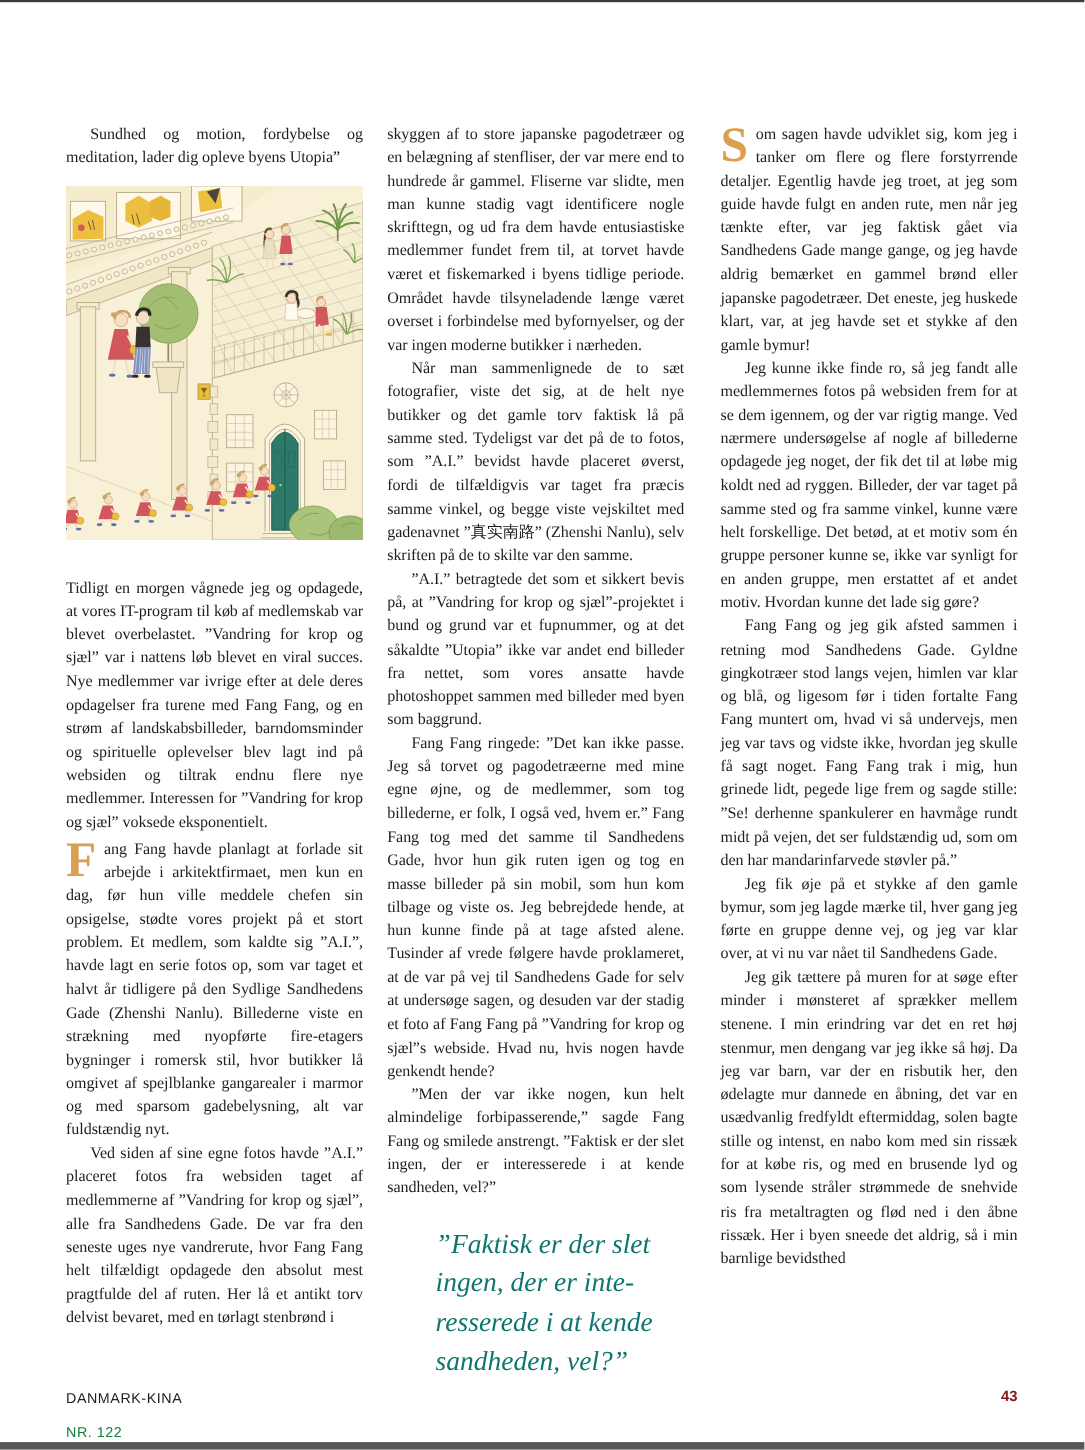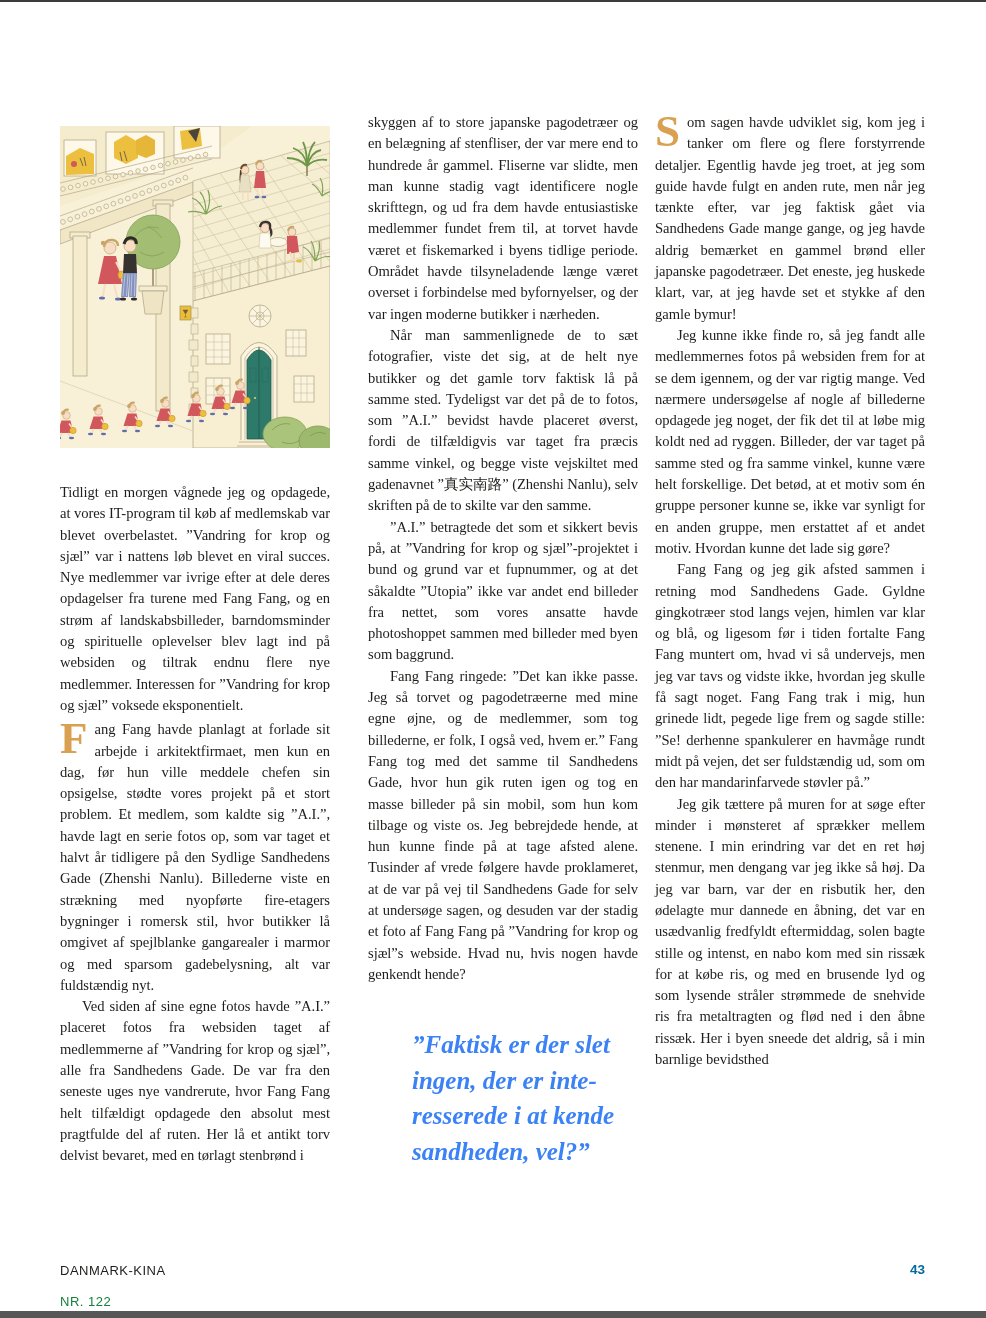--- a/index.html
+++ b/index.html
@@ -4,45 +4,46 @@
 <style>
   html,body{margin:0;padding:0;background:#ffffff;}
   body{width:986px;height:1318px;position:relative;overflow:hidden;
        font-family:"Liberation Serif",serif;color:#1d1d1b;}
   .page{position:absolute;inset:0;background:#ffffff;}
   .edge-top{position:absolute;top:0;left:0;right:0;height:2px;background:#3c3c3c;}
   .edge-bottom{position:absolute;bottom:0;left:0;right:0;height:7px;background:#575757;}
   .col{position:absolute;top:112px;width:270px;font-size:14.6px;line-height:21.3px;
        text-align:justify;letter-spacing:-0.05px;}
   .col-left{left:60px;}
-  .col-middle{left:368px;}
+  .col-middle{left:352px;}
   .col-right{left:655px;}
   .para{margin:0;}
   .indent{text-indent:22px;}
   .dropcap-para{margin-top:3px;}
   .dropcap{float:left;font-size:45px;line-height:37px;height:40px;padding:1px 7px 0 0;
            color:#d8a050;font-weight:bold;}
   .illustration{width:270px;height:322px;margin:14px 0 34px 0;}
   .illustration svg{display:block;}
-  .pull-quote{margin:42px 0 0 44px;font-size:25px;line-height:35.5px;font-weight:bold;
-              font-style:italic;color:#3b82f6;white-space:pre-line;text-align:left;
+  .pull-quote{margin:22px 0 0 44px;font-size:25px;line-height:35.5px;font-weight:normal;
+              font-style:italic;color:#0f766e;white-space:pre-line;text-align:left;
               letter-spacing:0;}
   .footer{position:absolute;left:60px;top:1263px;display:flex;gap:16px;align-items:baseline;
           font-family:"Liberation Sans",sans-serif;font-size:13px;letter-spacing:.5px;color:#1d1d1b;flex-direction:column;}
   .footer .issue{color:#15803d;}
   .page-number{position:absolute;right:61px;top:1262px;font-family:"Liberation Sans",sans-serif;
-               font-size:13.5px;font-weight:bold;color:#0369a1;}
+               font-size:13.5px;font-weight:bold;color:#7f1d1d;}
 </style>
 </head>
 <body>
 
 <div class="page">
   <div class="edge-top"></div>
 
   <div class="col col-left">
+    <p class="para indent">Sundhed og motion, fordybelse og meditation, lader dig opleve byens Utopia”</p>
 
     <div class="illustration">
       <svg viewBox="0 0 270 322" width="270" height="322" xmlns="http://www.w3.org/2000/svg">
         <rect width="270" height="322" fill="#f8f1d8"></rect>
 
         <g>
           <polygon points="0,0 192,0 150,30 0,80" fill="#f5ecce"></polygon>
           <g stroke="#b5a88a" stroke-width="0.8">
             <rect x="4" y="14" width="32" height="36" fill="#fdf8e8"></rect>
             <polygon points="6,30 20,22 34,28 34,48 6,49" fill="#ecbf3e" stroke="none"></polygon>
@@ -307,30 +308,32 @@
     <p class="para">Tidligt en morgen vågnede jeg og opdagede, at vores IT-program til køb af medlemskab var blevet overbelastet. ”Vandring for krop og sjæl” var i nattens løb blevet en viral succes. Nye medlemmer var ivrige efter at dele deres opdagelser fra turene med Fang Fang, og en strøm af landskabsbilleder, barndomsminder og spirituelle oplevelser blev lagt ind på websiden og tiltrak endnu flere nye medlemmer. Interessen for ”Vandring for krop og sjæl” voksede eksponentielt.</p>
     <p class="para dropcap-para"><span class="dropcap">F</span><span>ang Fang havde planlagt at forlade sit arbejde i arkitektfirmaet, men kun en dag, før hun ville meddele chefen sin opsigelse, stødte vores projekt på et stort problem. Et medlem, som kaldte sig ”A.I.”, havde lagt en serie fotos op, som var taget et halvt år tidligere på den Sydlige Sandhedens Gade (Zhenshi Nanlu). Billederne viste en strækning med nyopførte fire-etagers bygninger i romersk stil, hvor butikker lå omgivet af spejlblanke gangarealer i marmor og med sparsom gadebelysning, alt var fuldstændig nyt.</span></p>
     <p class="para indent">Ved siden af sine egne fotos havde ”A.I.” placeret fotos fra websiden taget af medlemmerne af ”Vandring for krop og sjæl”, alle fra Sandhedens Gade. De var fra den seneste uges nye vandrerute, hvor Fang Fang helt tilfældigt opdagede den absolut mest pragtfulde del af ruten. Her lå et antikt torv delvist bevaret, med en tørlagt stenbrønd i</p>
   </div>
 
   <div class="col col-middle">
     <p class="para">skyggen af to store japanske pagodetræer og en belægning af stenfliser, der var mere end to hundrede år gammel. Fliserne var slidte, men man kunne stadig vagt identificere nogle skrifttegn, og ud fra dem havde entusiastiske medlemmer fundet frem til, at torvet havde været et fiskemarked i byens tidlige periode. Området havde tilsyneladende længe været overset i forbindelse med byfornyelser, og der var ingen moderne butikker i nærheden.</p>
     <p class="para indent">Når man sammenlignede de to sæt fotografier, viste det sig, at de helt nye butikker og det gamle torv faktisk lå på samme sted. Tydeligst var det på de to fotos, som ”A.I.” bevidst havde placeret øverst, fordi de tilfældigvis var taget fra præcis samme vinkel, og begge viste vejskiltet med gadenavnet ”真实南路” (Zhenshi Nanlu), selv skriften på de to skilte var den samme.</p>
     <p class="para indent">”A.I.” betragtede det som et sikkert bevis på, at ”Vandring for krop og sjæl”-projektet i bund og grund var et fupnummer, og at det såkaldte ”Utopia” ikke var andet end billeder fra nettet, som vores ansatte havde photoshoppet sammen med billeder med byen som baggrund.</p>
     <p class="para indent">Fang Fang ringede: ”Det kan ikke passe. Jeg så torvet og pagodetræerne med mine egne øjne, og de medlemmer, som tog billederne, er folk, I også ved, hvem er.” Fang Fang tog med det samme til Sandhedens Gade, hvor hun gik ruten igen og tog en masse billeder på sin mobil, som hun kom tilbage og viste os. Jeg bebrejdede hende, at hun kunne finde på at tage afsted alene. Tusinder af vrede følgere havde proklameret, at de var på vej til Sandhedens Gade for selv at undersøge sagen, og desuden var der stadig et foto af Fang Fang på ”Vandring for krop og sjæl”s webside. Hvad nu, hvis nogen havde genkendt hende?</p>
+    <p class="para indent">”Men der var ikke nogen, kun helt almindelige forbipasserende,” sagde Fang Fang og smilede anstrengt. ”Faktisk er der slet ingen, der er interesserede i at kende sandheden, vel?”</p>
     <div class="pull-quote">”Faktisk er der slet
 ingen, der er inte-
 resserede i at kende
 sandheden, vel?”</div>
   </div>
 
   <div class="col col-right">
     <p class="para dropcap-para" style="margin-top:0"><span class="dropcap">S</span><span>om sagen havde udviklet sig, kom jeg i tanker om flere og flere forstyrrende detaljer. Egentlig havde jeg troet, at jeg som guide havde fulgt en anden rute, men når jeg tænkte efter, var jeg faktisk gået via Sandhedens Gade mange gange, og jeg havde aldrig bemærket en gammel brønd eller japanske pagodetræer. Det eneste, jeg huskede klart, var, at jeg havde set et stykke af den gamle bymur!</span></p>
     <p class="para indent">Jeg kunne ikke finde ro, så jeg fandt alle medlemmernes fotos på websiden frem for at se dem igennem, og der var rigtig mange. Ved nærmere undersøgelse af nogle af billederne opdagede jeg noget, der fik det til at løbe mig koldt ned ad ryggen. Billeder, der var taget på samme sted og fra samme vinkel, kunne være helt forskellige. Det betød, at et motiv som én gruppe personer kunne se, ikke var synligt for en anden gruppe, men erstattet af et andet motiv. Hvordan kunne det lade sig gøre?</p>
     <p class="para indent">Fang Fang og jeg gik afsted sammen i retning mod Sandhedens Gade. Gyldne gingkotræer stod langs vejen, himlen var klar og blå, og ligesom før i tiden fortalte Fang Fang muntert om, hvad vi så undervejs, men jeg var tavs og vidste ikke, hvordan jeg skulle få sagt noget. Fang Fang trak i mig, hun grinede lidt, pegede lige frem og sagde stille: ”Se! derhenne spankulerer en havmåge rundt midt på vejen, det ser fuldstændig ud, som om den har mandarinfarvede støvler på.”</p>
+    <p class="para indent">Jeg fik øje på et stykke af den gamle bymur, som jeg lagde mærke til, hver gang jeg førte en gruppe denne vej, og jeg var klar over, at vi nu var nået til Sandhedens Gade.</p>
     <p class="para indent">Jeg gik tættere på muren for at søge efter minder i mønsteret af sprækker mellem stenene. I min erindring var det en ret høj stenmur, men dengang var jeg ikke så høj. Da jeg var barn, var der en risbutik her, den ødelagte mur dannede en åbning, det var en usædvanlig fredfyldt eftermiddag, solen bagte stille og intenst, en nabo kom med sin rissæk for at købe ris, og med en brusende lyd og som lysende stråler strømmede de snehvide ris fra metaltragten og flød ned i den åbne rissæk. Her i byen sneede det aldrig, så i min barnlige bevidsthed</p>
   </div>
 
   <div class="footer">
     <span>DANMARK-KINA</span>
     <span class="issue">NR. 122</span>
     <span>2023</span>
   </div>
   <div class="page-number">43</div>
 

